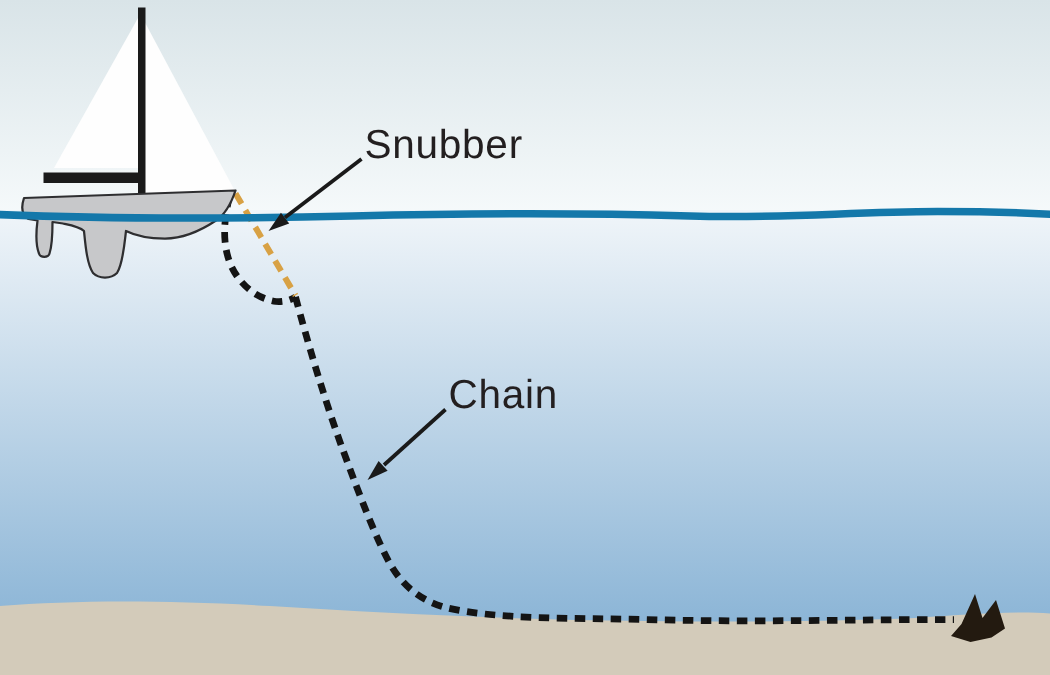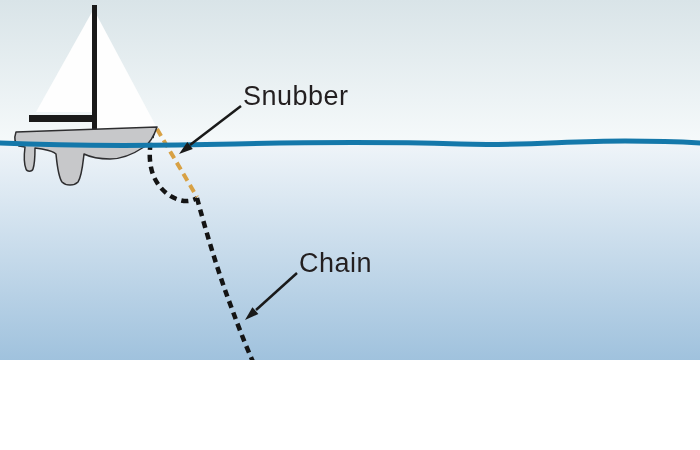--- a/index.html
+++ b/index.html
@@ -1,17 +1,17 @@
 <!DOCTYPE html>
 <html><head>
 <meta charset="utf-8">
 <style>
   html, body { margin: 0; padding: 0; background: #ffffff; }
   .scene {
-    width: 700px; height: 360px;
+    width: 700px; height: 450px;
     position: relative; overflow: hidden;
     font-family: "Liberation Sans", sans-serif;
   }
   .scene svg { display: block; width: 700px; height: 450px; }
   text.diagram-label {
     font-family: "Liberation Sans", sans-serif;
     font-size: 27px;
     font-weight: 400;
     letter-spacing: 0.5px;
   }

